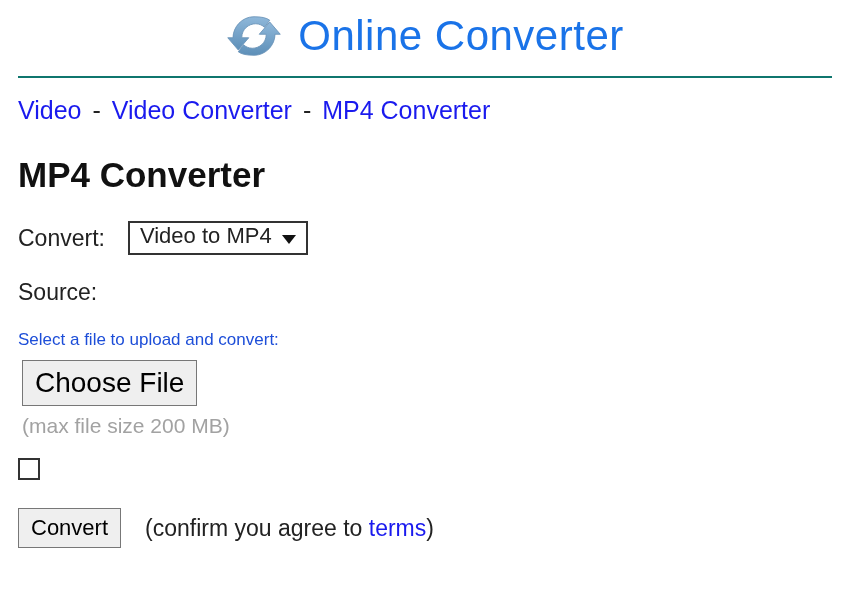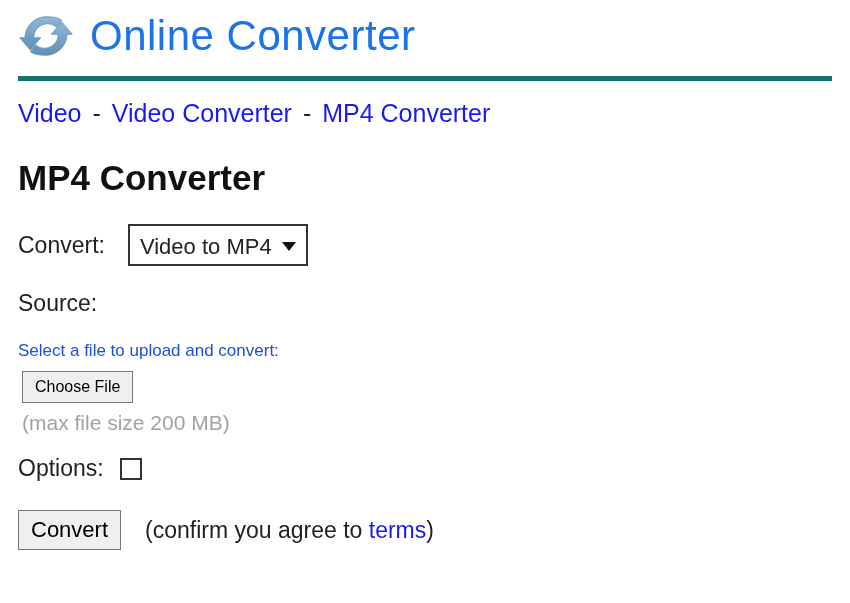--- a/index.html
+++ b/index.html
@@ -7,21 +7,22 @@
       font-family: Arial, Helvetica, sans-serif;
       background: #fff;
       width: 850px;
       padding: 0 18px;
     }
     .header {
       display: flex;
       align-items: center;
       gap: 16px;
       padding: 8px 0 12px 0;
-      border-bottom: 5px solid #0f766e;
+      border-bottom: 2px solid #0f766e;
+      justify-content: center;
     }
     .logo-icon {
       width: 56px;
       height: 56px;
       display: flex;
       align-items: center;
       justify-content: center;
     }
     .site-title {
       color: #1a73e8;
@@ -50,21 +51,21 @@
     .form-row {
       display: flex;
       align-items: center;
       gap: 23px;
       margin-bottom: 24px;
       font-size: 23px;
       color: #222;
     }
     .select-wrap {
       border: 2px solid #333;
-      padding: 8px 34px 4px 10px;
+      padding: 0 34px 4px 10px;
       font-size: 22px;
       background: #fff;
       position: relative;
       display: inline-flex;
       align-items: center;
       cursor: pointer;
     }
     .select-wrap::after {
       content: "";
       position: absolute;
@@ -86,21 +87,21 @@
     .file-row {
       display: flex;
       align-items: center;
       gap: 10px;
       margin-left: 4px;
     }
     .choose-btn {
       border: 1px solid #777;
       background: #efefef;
       padding: 6px 12px;
-      font-size: 16px;
+      font-size: 28px;
       cursor: pointer;
       font-family: inherit;
     }
     .file-status {
       font-size: 22px;
       color: #222;
     }
     .hint {
       color: #a2a2a2;
       font-size: 21px;
@@ -183,21 +184,20 @@
 
 <div class="file-section">
   <div class="file-label">Select a file to upload and convert:</div>
   <div class="file-row">
     <button class="choose-btn">Choose File</button>
   </div>
   <div class="hint">(max file size 200 MB)</div>
 </div>
 
 <div class="options-row">
-  <span>Options:</span>
   <div class="checkbox"></div>
 </div>
 
 <div class="submit-row">
   <button class="convert-btn">Convert</button>
   <span>
     <span>(confirm you agree to </span><a href="#" class="terms-link">terms</a><span>)</span>
   </span>
 </div>
 

